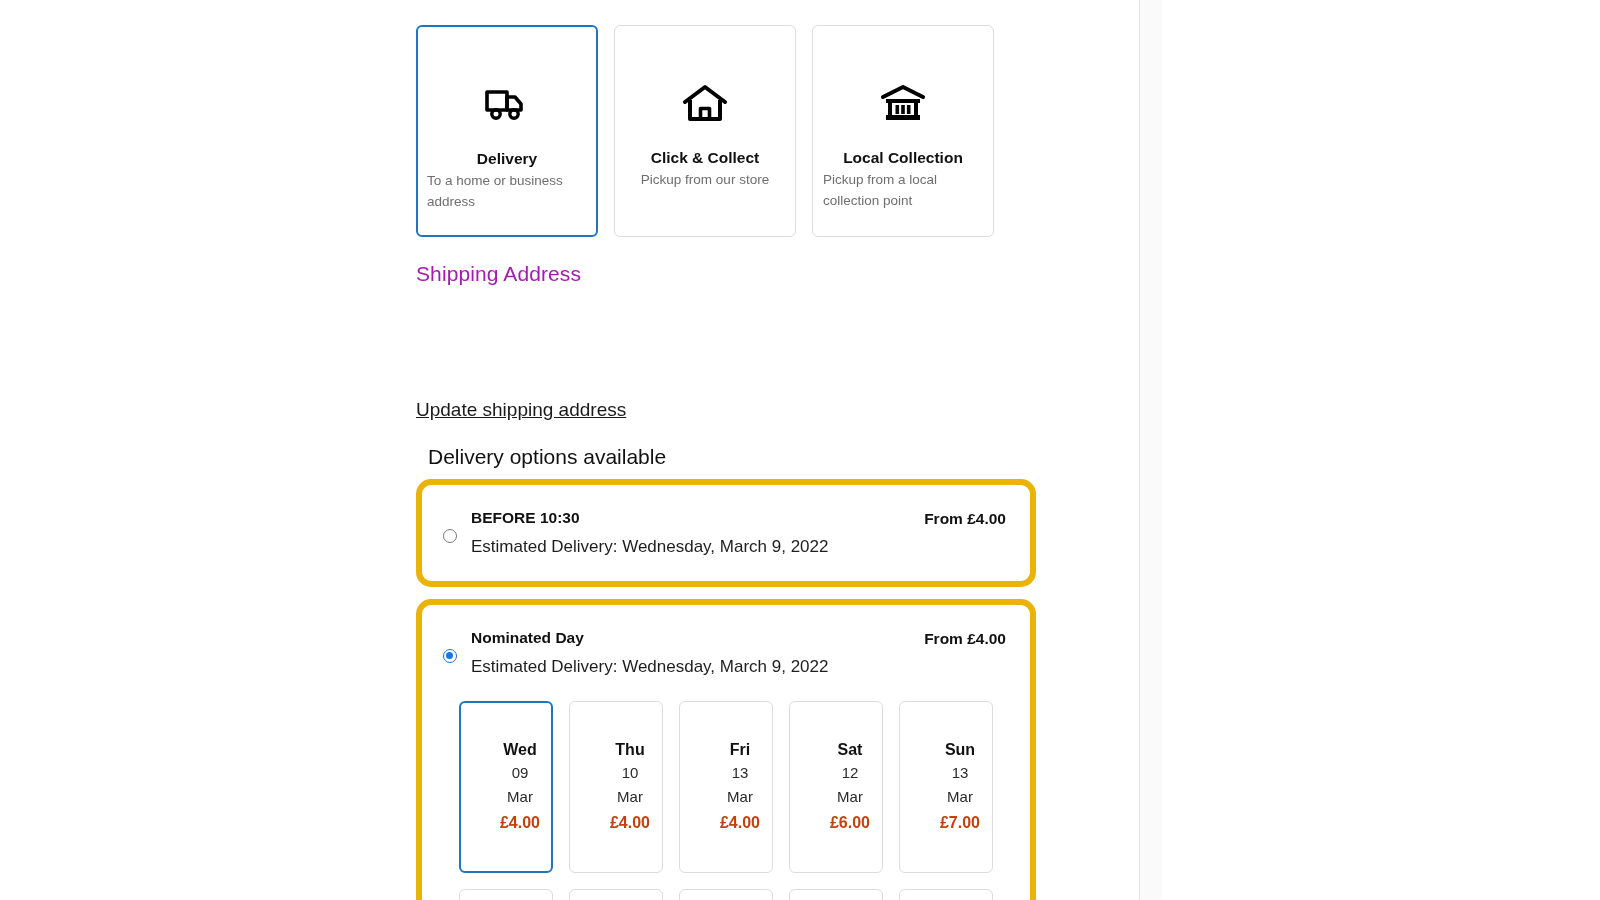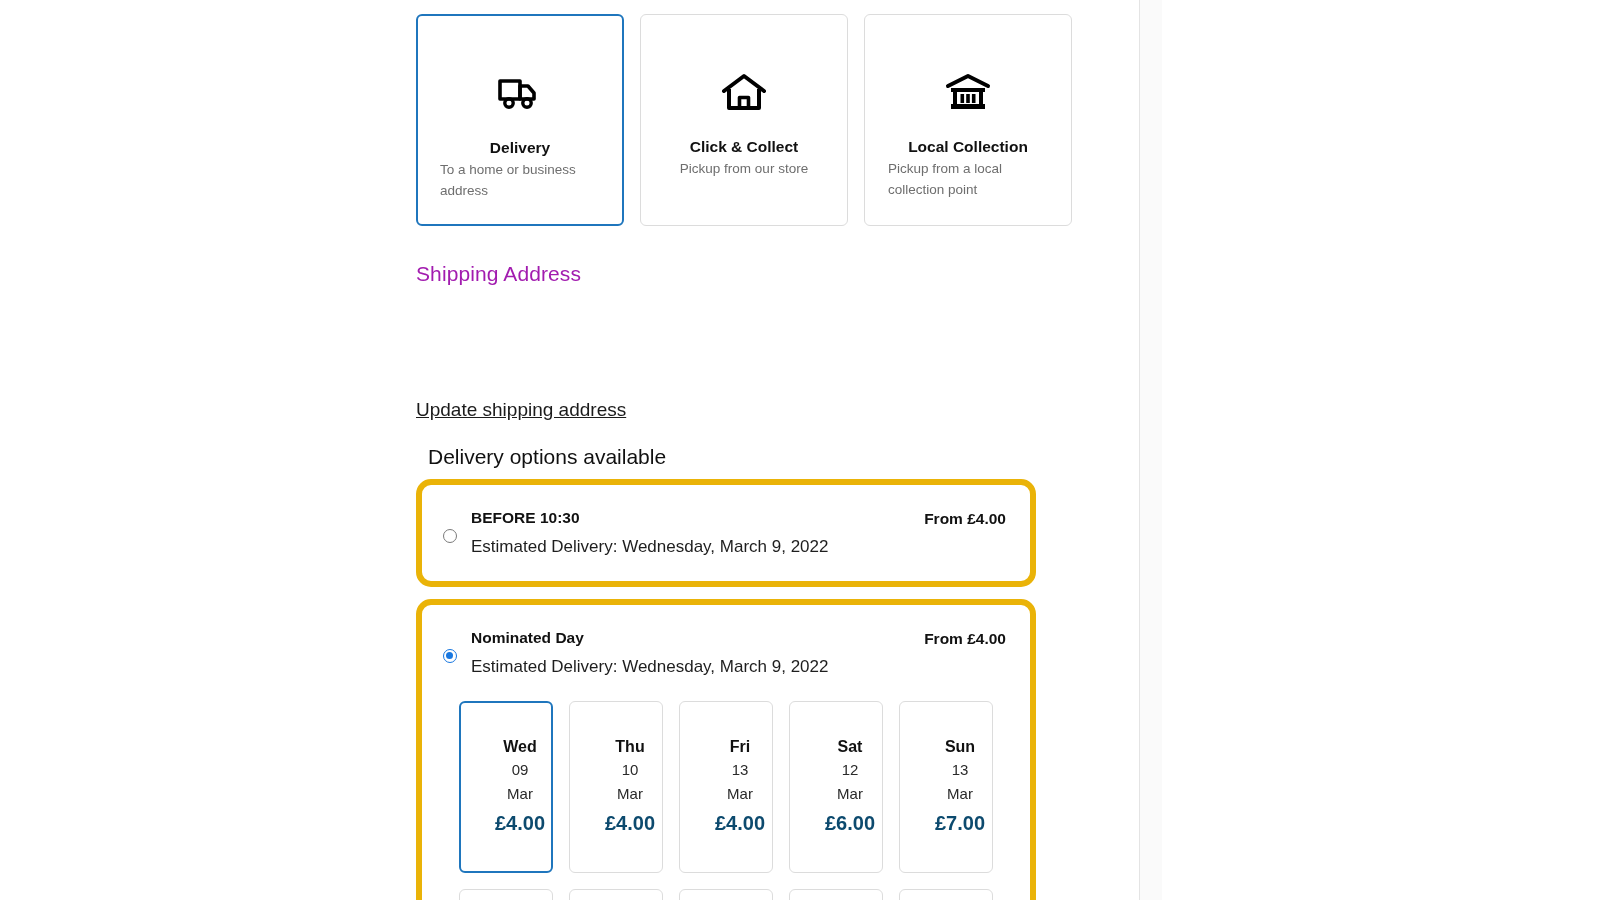--- a/index.html
+++ b/index.html
@@ -53,32 +53,33 @@
 
   
   .method-row {
     position: absolute;
     left: 0;
     top: 14px;
     display: flex;
     gap: 16px;
   }
   .method-card {
-    width: 208px;
+    width: 182px;
     height: 212px;
     box-sizing: border-box;
     border: 1px solid #dcdcdc;
     border-radius: 6px;
     background: #ffffff;
     display: flex;
     flex-direction: column;
     align-items: center;
     justify-content: flex-start;
     padding-top: 53px;
     cursor: pointer;
+    margin-top: 11px;
   }
   .method-card.selected {
     border: 2px solid #1f76bd;
   }
   .method-icon {
     width: 56px;
     height: 50px;
     display: flex;
     align-items: center;
     justify-content: center;
@@ -238,23 +239,23 @@
     font-size: 15px;
     color: #2a2a2a;
     line-height: 1.6;
   }
   .d-mon {
     font-size: 15px;
     color: #2a2a2a;
     line-height: 1.6;
   }
   .d-price {
-    font-size: 20px;
-    font-weight: 700;
-    color: #0c4a6e;
+    font-size: 16px;
+    font-weight: 700;
+    color: #c2410c;
     line-height: 1.5;
     margin-top: 2px;
   }
 </style>
 </head>
 <body>
 
 <div class="page-wrap">
   <div class="content">
 

